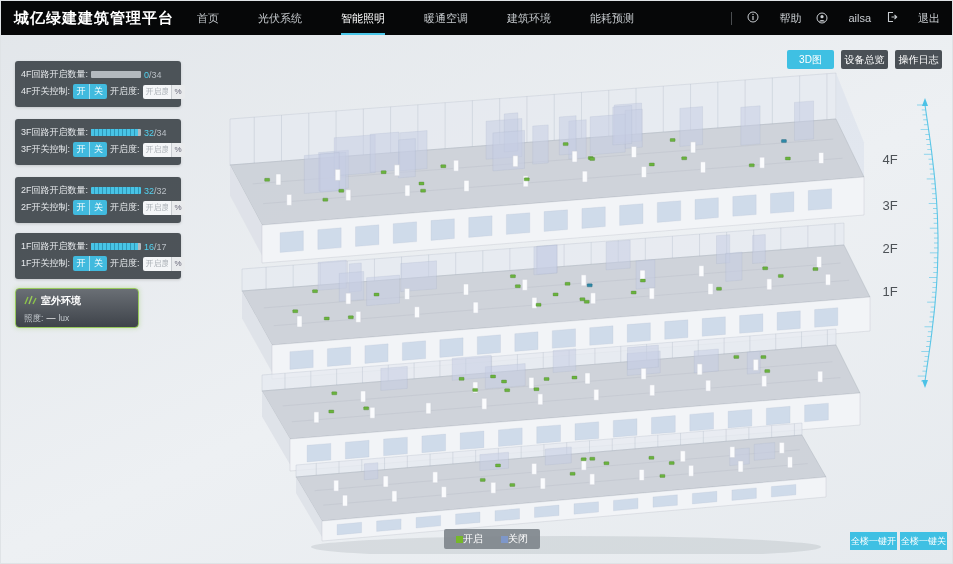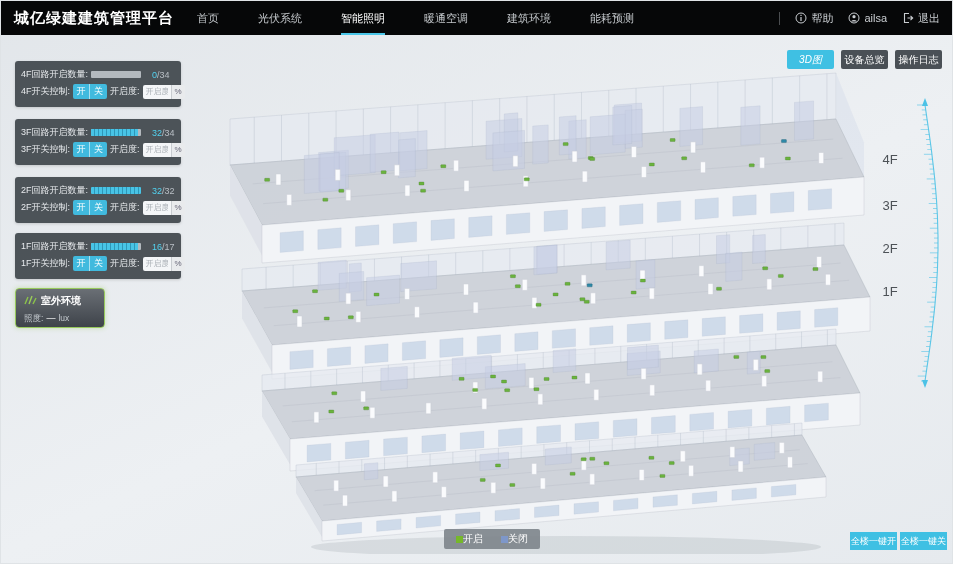--- a/index.html
+++ b/index.html
@@ -12,55 +12,55 @@
   header{position:absolute;left:0;top:0;width:100%;height:34px;background:#060708;z-index:30;}
   .brand{position:absolute;left:13px;top:0;height:42px;line-height:34px;color:#fff;
          font-size:15px;font-weight:bold;letter-spacing:1px;}
   nav{position:absolute;left:196px;top:0;height:34px;display:flex;gap:39px;}
   .nav-item{font-size:11px;color:#c3c7cb;display:flex;align-items:center;height:100%;
             border-bottom:2px solid transparent;padding-top:2px;cursor:pointer;}
   .nav-item.active{color:#fff;border-bottom-color:#4ac6e8;}
   .header-right{position:absolute;right:12px;top:0;height:34px;display:flex;align-items:center;
                 gap:15px;font-size:11px;color:#c9cdd1;}
   .hdivider{width:1px;height:13px;background:#4a4d50;}
-  .hbtn{display:flex;align-items:center;gap:4px;cursor:pointer;}
+  .hbtn{display:flex;align-items:flex-start;gap:20px;cursor:pointer;}
   .hbtn svg{display:block;}
   
   .floor-panel{position:absolute;left:14px;width:166px;height:46px;background:rgba(55,61,67,.88);
                border-radius:3px;padding:5px 6px;z-index:20;box-shadow:0 1px 3px rgba(0,0,0,.15);}
   .fp-row{display:flex;align-items:center;height:17px;gap:3px;white-space:nowrap;}
   .plabel{font-size:9px;color:#e8ebee;flex:none;}
   .pbar{width:50px;height:7px;background:#b3b9be;border-radius:1px;overflow:hidden;flex:none;}
   .pfill{display:block;height:100%;width:0;
          background:repeating-linear-gradient(90deg,#48c4e6 0 3px,#2e97b8 3px 4px);}
-  .pcount{font-size:9px;margin-left:8px;}
+  .pcount{font-size:9px;margin-left:0;}
   .pcount .open{color:#52d2f0;}
   .pcount .total{color:#b9bfc5;}
   .switch{display:flex;flex:none;}
   .switch button{width:17px;height:15px;background:#41bade;color:#fff;border:0;font-size:9px;
                  padding:0;cursor:pointer;line-height:15px;}
   .switch .on{border-radius:2px 0 0 2px;border-right:1px solid rgba(255,255,255,.55);}
   .switch .off{border-radius:0 2px 2px 0;}
   .dimgroup{display:flex;flex:none;}
   .dimgroup input{width:28px;height:14px;border:0;border-radius:2px 0 0 2px;background:#f4f6f8;
                   font-size:8px;padding:0 3px;color:#556;font-family:"Liberation Sans",sans-serif;}
   .dimgroup input::placeholder{color:#a9afb5;}
   .dimgroup .unit{width:14px;height:14px;background:#e9ebed;border:0;border-left:1px solid #c8ccd0;
                   border-radius:0 2px 2px 0;font-size:8px;color:#667;padding:0;cursor:pointer;}
   
-  .outdoor{position:absolute;left:14px;top:287px;width:90px;height:40px;z-index:20;
+  .outdoor{position:absolute;left:14px;top:287px;width:124px;height:40px;z-index:20;
            background:linear-gradient(180deg,#6a6f75,#3e434a);border:1px solid #97c95c;
            border-radius:4px;box-shadow:0 0 5px rgba(151,201,92,.45);padding:5px 8px;}
   .out-title{font-size:10px;color:#fff;font-weight:bold;display:flex;align-items:center;gap:4px;}
   .out-row{margin-top:5px;font-size:8.5px;color:#c3c8cd;display:flex;align-items:baseline;gap:3px;}
   .out-value{color:#fff;font-size:9px;}
   
   .tbtn{position:absolute;top:49px;width:47px;height:19px;border:0;border-radius:2px;color:#fff;
         font-size:10px;padding:0;cursor:pointer;z-index:20;font-family:"Liberation Sans",sans-serif;}
-  .tbtn.active{background:#3fc0e3;font-style:italic;}
+  .tbtn.active{background:#3fc0e3;}
   .tbtn.dark{background:#4a5056;}
   
   .flabel{position:absolute;left:876px;width:26px;text-align:center;font-size:13px;color:#4d5257;z-index:20;}
   #ruler{position:absolute;left:905px;top:96px;z-index:15;}
   
   .legend{position:absolute;left:443px;top:528px;height:20px;background:rgba(125,132,139,.9);
           border-radius:2px;display:flex;align-items:center;gap:18px;padding:0 12px;color:#fff;
           font-size:10px;z-index:20;}
   .legend-item{display:flex;align-items:center;}
   .sw{width:7px;height:7px;display:inline-block;}

